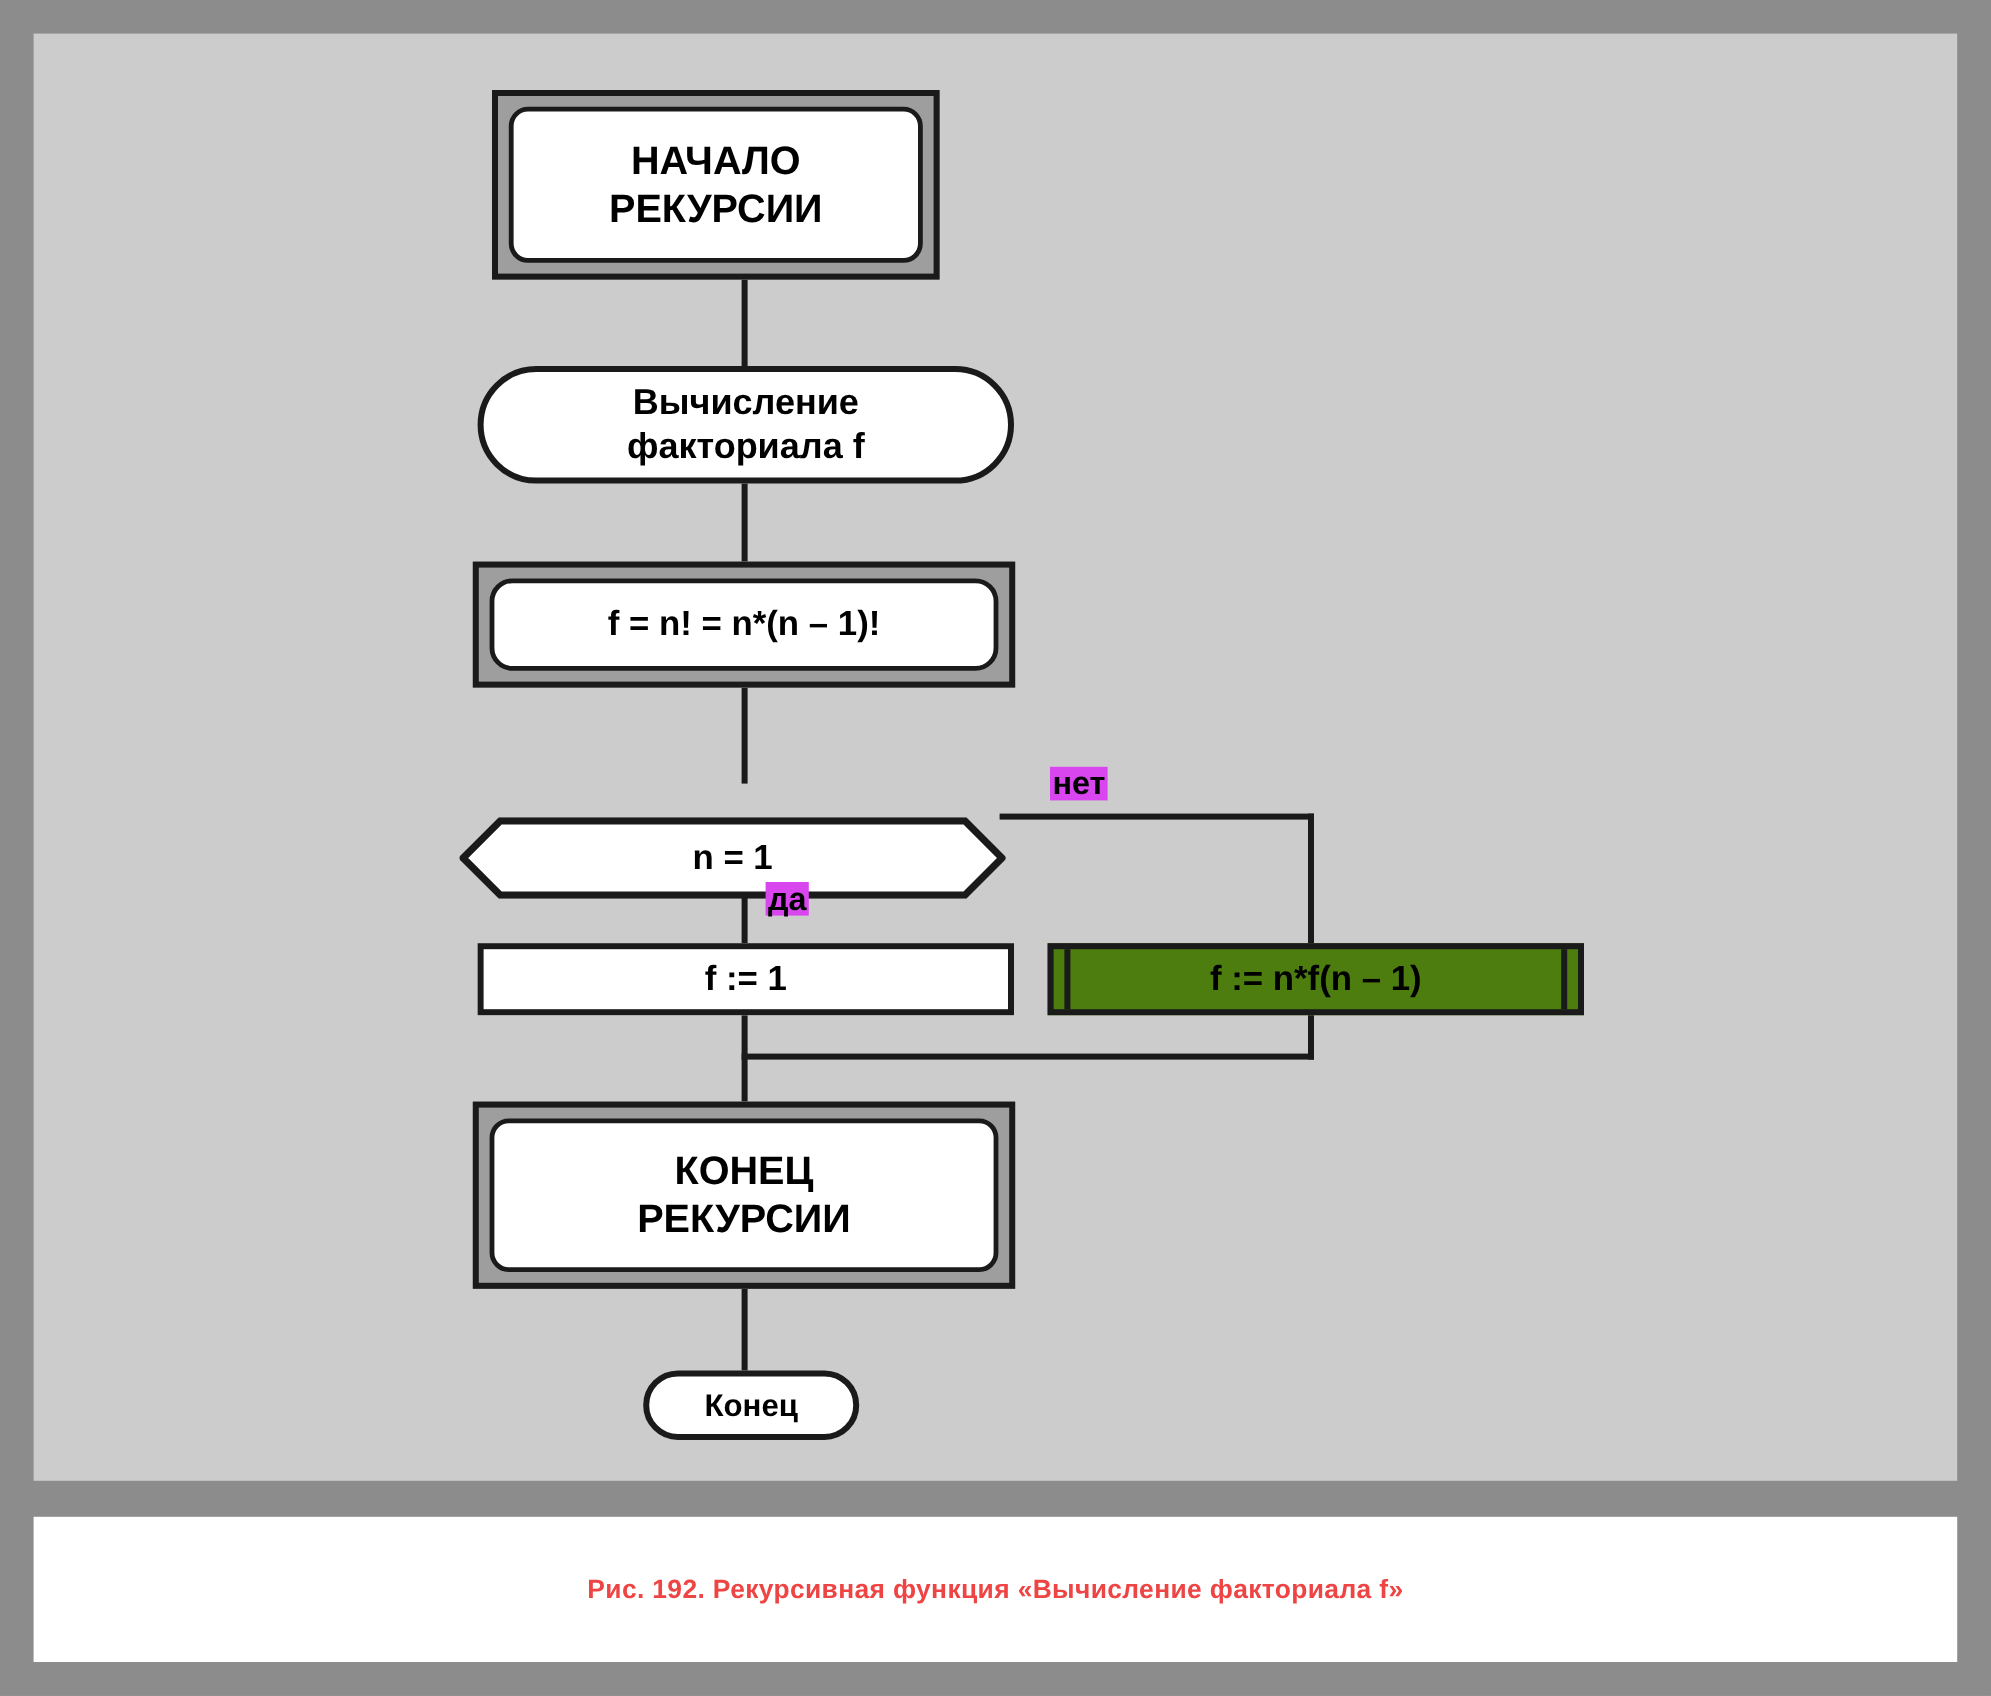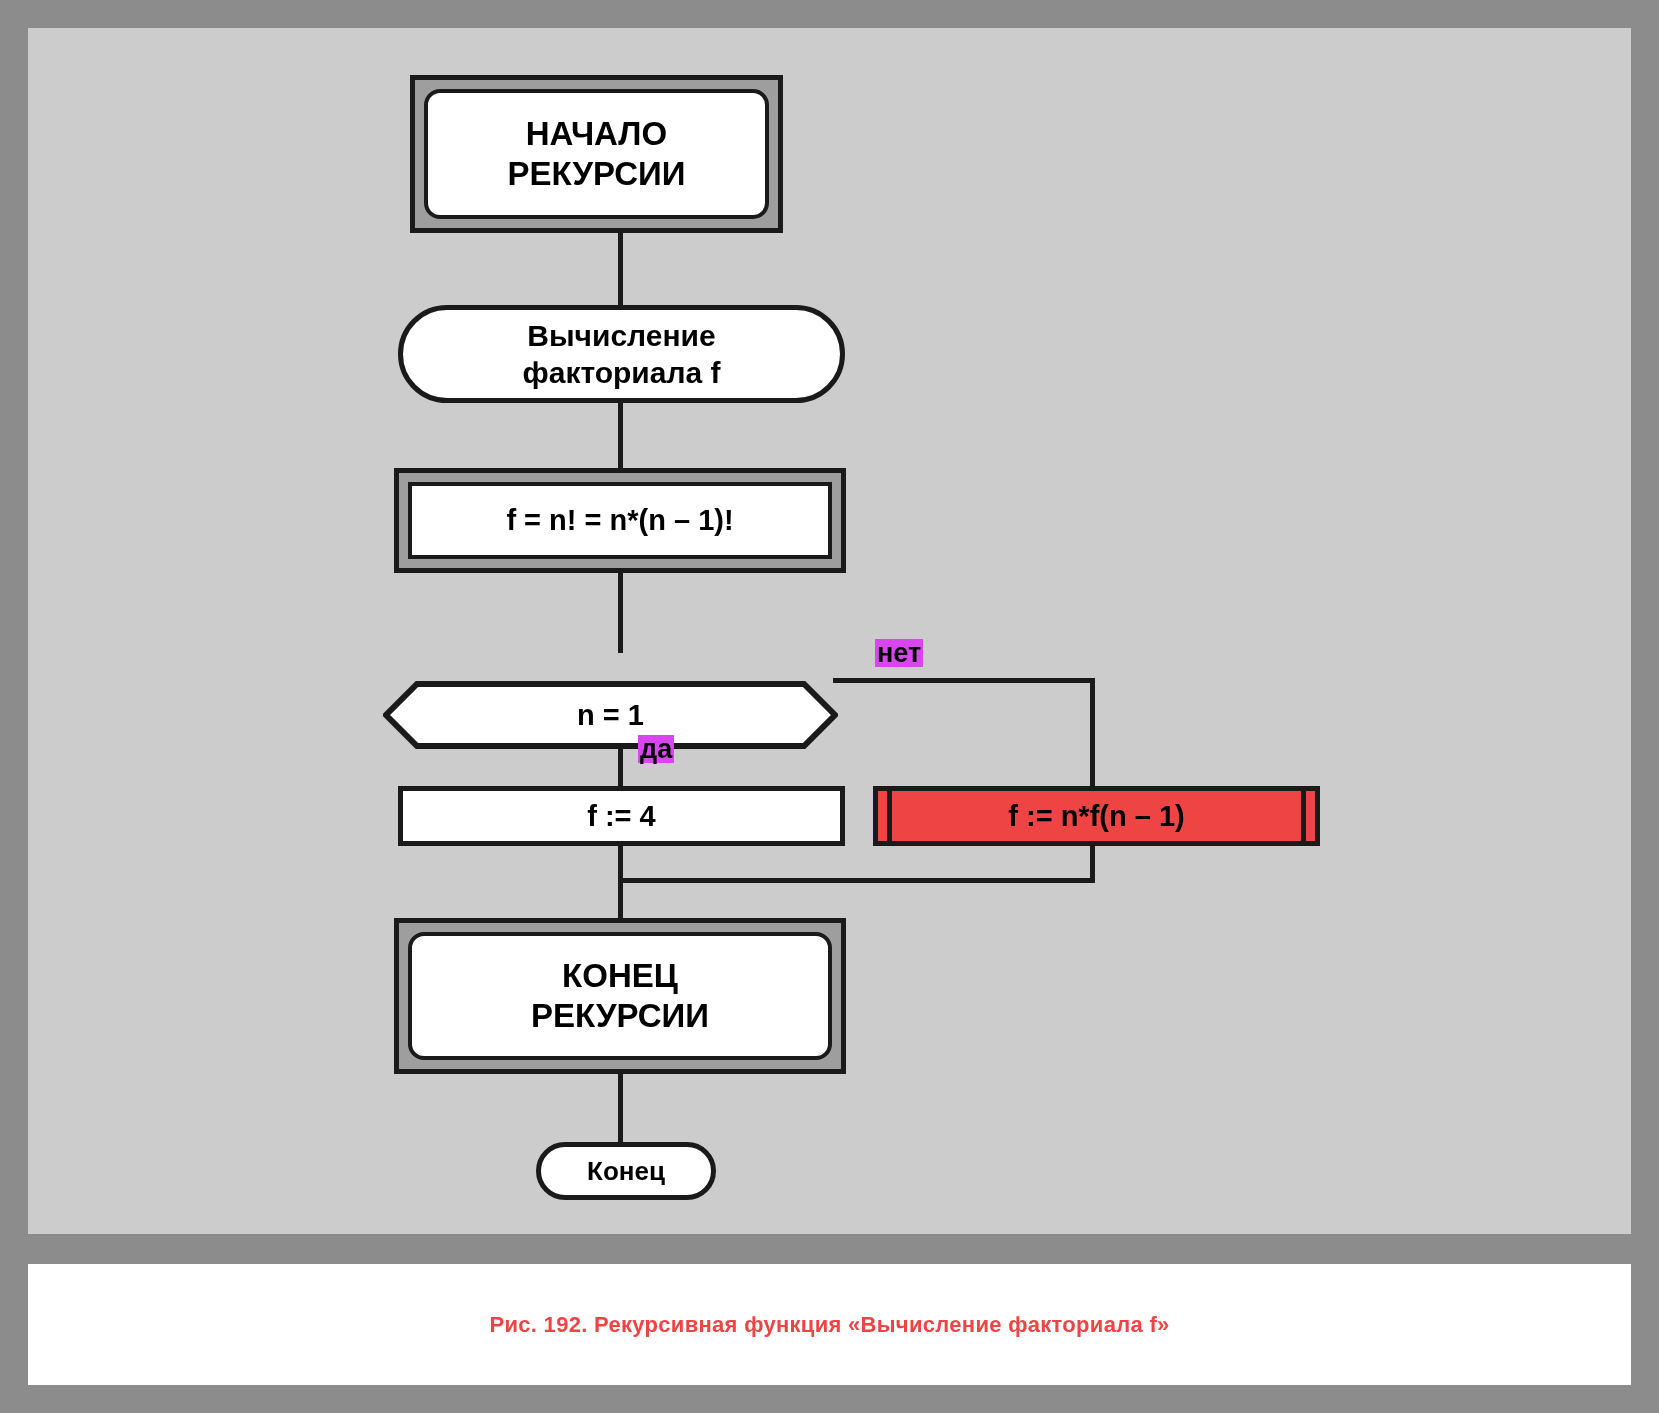--- a/index.html
+++ b/index.html
@@ -88,21 +88,21 @@
   .framed .inner .lbl {
     font-size: 33px;
     font-weight: bold;
     line-height: 1.22;
     color: #000;
   }
   .framed.small .inner .lbl {
     font-size: 29px;
   }
   .framed.small .inner {
-    border-radius: 0;
+    border-radius: 19px;
   }
 
   
   .stadium {
     position: absolute;
     background: #ffffff;
     border: 5px solid #1a1a1a;
     box-sizing: border-box;
     display: flex;
     align-items: center;
@@ -145,21 +145,21 @@
   }
   .rect .lbl {
     font-size: 29px;
     font-weight: bold;
     color: #000;
   }
 
   
   .subproc {
     position: absolute;
-    background: #ef4444;
+    background: #4d7c0f;
     border: 5px solid #1a1a1a;
     box-sizing: border-box;
     display: flex;
     align-items: center;
     justify-content: center;
   }
   .subproc .bar {
     position: absolute;
     top: 0;
     bottom: 0;
@@ -243,21 +243,21 @@
         <polygon points="34,3 421,3 452,34 421,65 34,65 3,34" fill="#ffffff" stroke="#1a1a1a" stroke-width="6" stroke-linejoin="miter"></polygon>
       </svg>
       <div class="lbl">n = 1</div>
     </div>
 
     <div class="edgelabel" style="left:847px; top:611px;">нет</div>
 
     <div class="edgelabel" style="left:610px; top:707px;">да</div>
 
     <div class="rect" style="left:370px; top:758px; width:447px; height:60px;">
-      <div class="lbl">f := 4</div>
+      <div class="lbl">f := 1</div>
     </div>
 
     <div class="subproc" style="left:845px; top:758px; width:447px; height:60px;">
       <span class="bar left"></span>
       <span class="bar right"></span>
       <div class="lbl">f := n*f(n – 1)</div>
     </div>
 
     <div class="framed" style="left:366px; top:890px; width:452px; height:156px;">
       <div class="inner">

